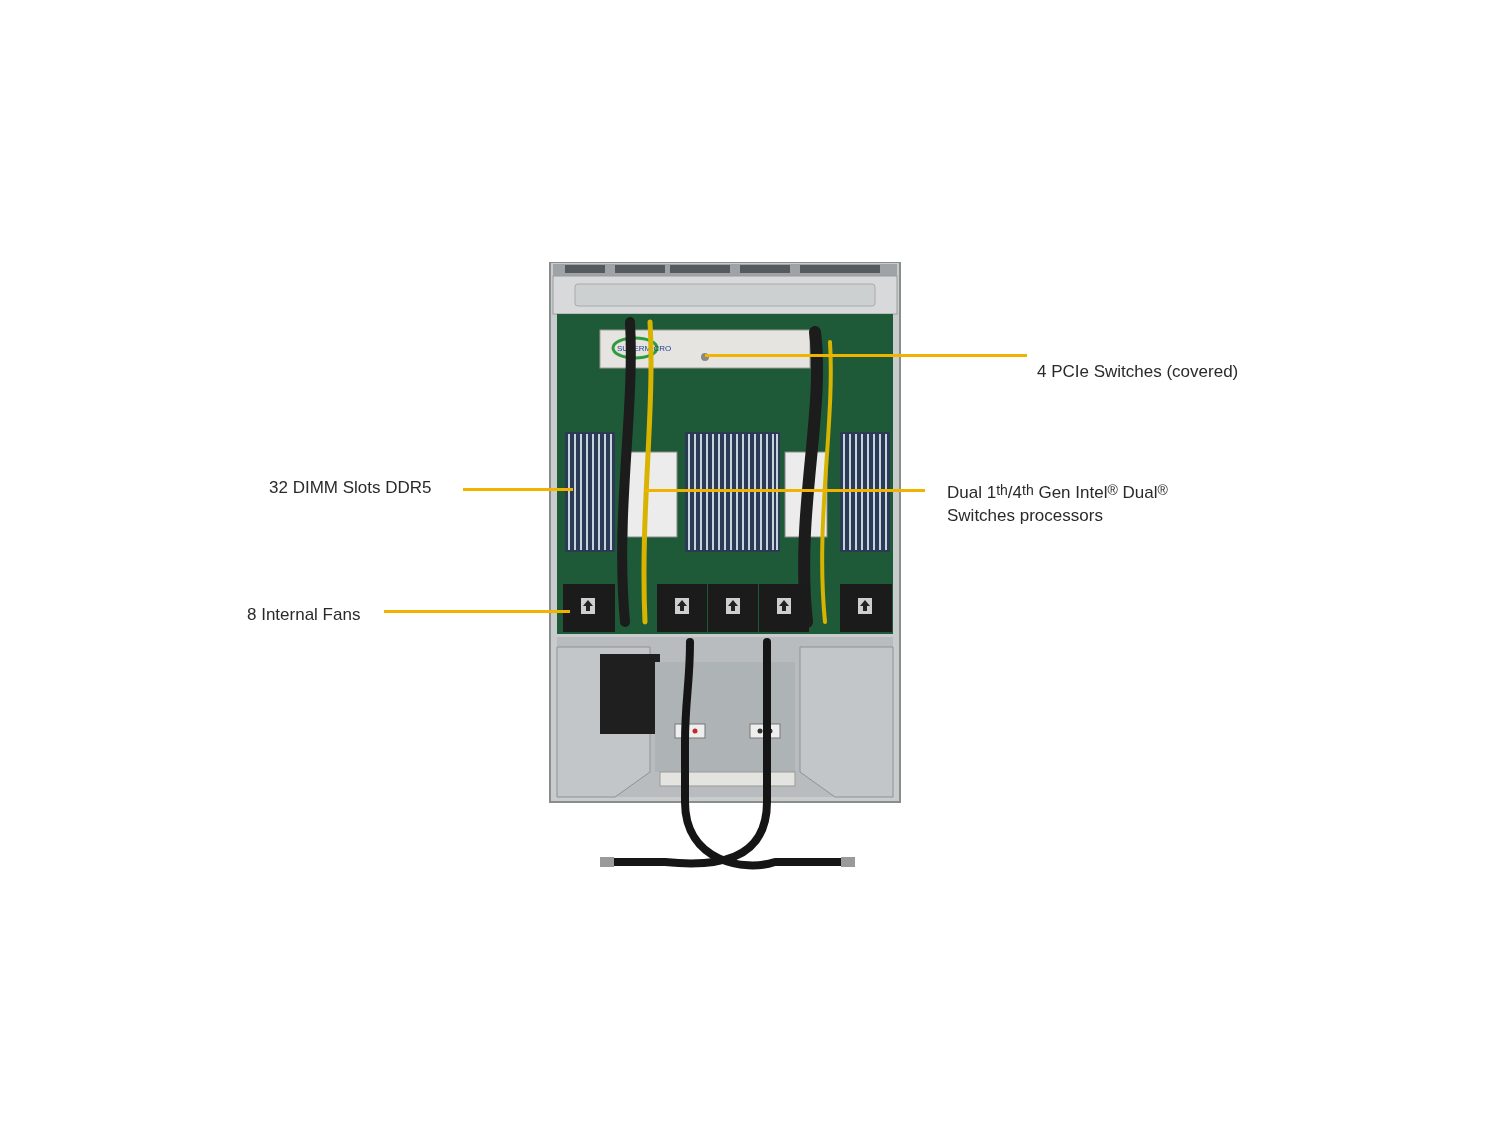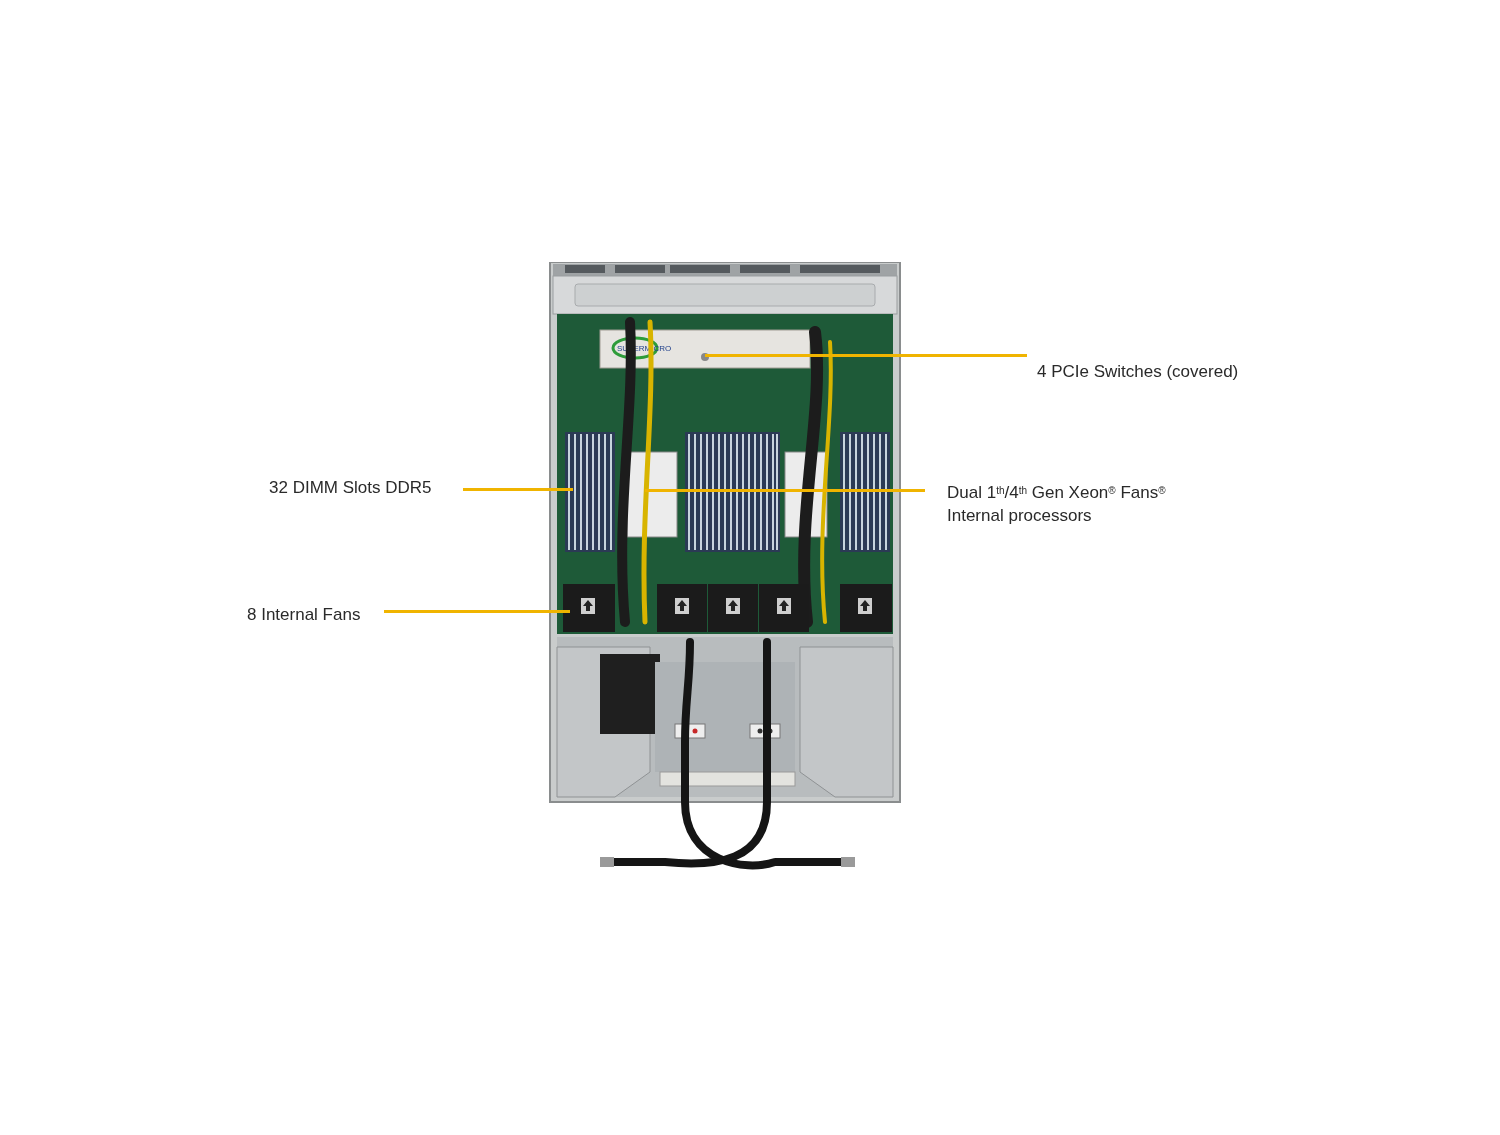--- a/index.html
+++ b/index.html
@@ -1,19 +1,19 @@
 <!DOCTYPE html>
 <html><head>
 <meta charset="utf-8">
 <style>
   html, body { margin:0; padding:0; background:#ffffff; }
   body { width:1500px; height:1135px; position:relative; overflow:hidden;
          font-family:"Liberation Sans", sans-serif; color:#222; }
   .label { position:absolute; font-size:17px; line-height:23px; color:#2a2a2a; white-space:nowrap; }
-  .label sup { font-size:10px; vertical-align:top; position:relative; top:-2px; }
+  .label sup { font-size:14px; vertical-align:top; position:relative; top:-2px; }
   .leader { position:absolute; height:3px; background:#f0b400; }
   .server { position:absolute; left:545px; top:262px; width:360px; height:545px; }
   svg { display:block; }
 </style>
 </head>
 <body>
 
 <div class="server">
   <svg width="360" height="620" viewBox="0 0 360 620">
 
@@ -150,23 +150,23 @@
 </div>
 
 <div class="leader" style="left:705px; top:354px; width:322px;"></div>
 <div class="label" style="left:1037px; top:344px;margin-top:16px;">
   <span>4 PCIe Switches (covered)</span>
 </div>
 
 <div class="leader" style="left:645px; top:489px; width:280px;"></div>
 <div class="label" style="left:947px; top:481px;">
   <div>
-    <span>Dual 1</span><sup>th</sup><span>/4</span><sup>th</sup><span> Gen Xeon</span><sup>®</sup><span> Fans</span><sup>®</sup>
+    <span>Dual 1</span><sup>th</sup><span>/4</span><sup>th</sup><span> Gen Intel</span><sup>®</sup><span> Dual</span><sup>®</sup>
   </div>
-  <div>Internal processors</div>
+  <div>Switches processors</div>
 </div>
 
 <div class="label" style="left:269px; top:476px;">
   <span>32 DIMM Slots DDR5</span>
 </div>
 <div class="leader" style="left:463px; top:488px; width:110px;"></div>
 
 <div class="label" style="left:247px; top:603px;">
   <span>8 Internal Fans</span>
 </div>

